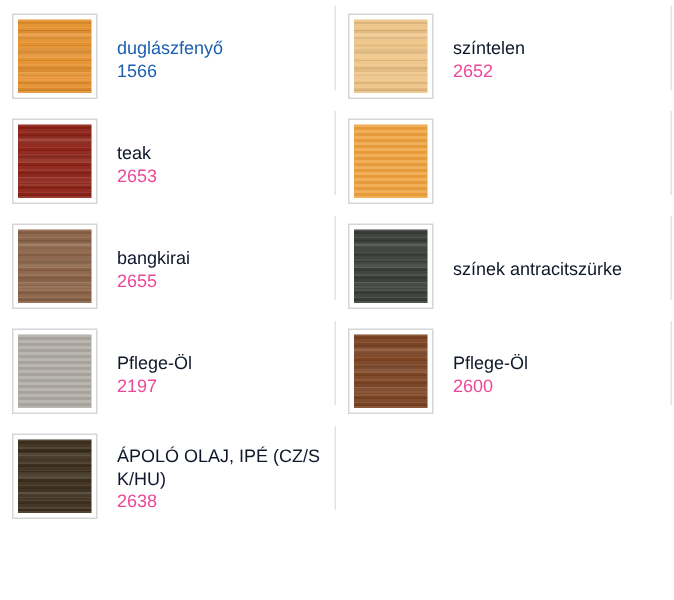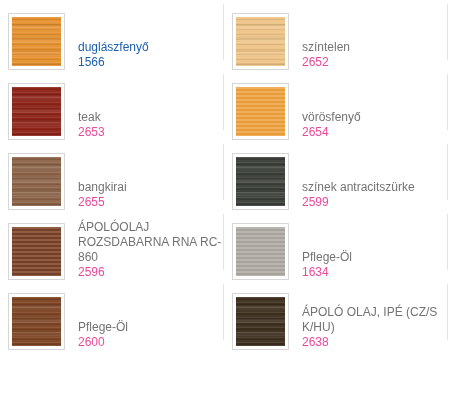--- a/index.html
+++ b/index.html
@@ -20,21 +20,21 @@
     display: flex;
     flex-wrap: wrap;
     align-content: flex-start;
   }
 
   .color-item {
     width: 224px;
     height: 70px;
     box-sizing: border-box;
     display: flex;
-    align-items: flex-end;
+    align-items: center;
     padding: 4px 0 0 8px;
     position: relative;
   }
 
   
   .color-item::after {
     content: "";
     position: absolute;
     right: 0px;
     top: 4px;
@@ -105,21 +105,21 @@
   }
 
   .labels {
     margin-left: 13px;
     padding-top: 5px;
     line-height: 15px;
     font-size: 12px;
   }
 
   .color-name {
-    color: #737373;
+    color: #0f172a;
     display: block;
     max-width: 145px;
     word-wrap: break-word;
   }
   .color-code {
     color: #ec4899;
     display: block;
   }
 
   .color-item.selected .color-name,
@@ -159,59 +159,45 @@
       </div>
       <div class="labels">
         <span class="color-name">teak</span>
         <span class="color-code">2653</span>
       </div>
     </div>
     <div class="color-item">
       <div class="swatch-frame">
         <div class="swatch grain-soft" style="background: rgb(240, 162, 62);"></div>
       </div>
-      <div class="labels">
-        <span class="color-name">vörösfenyő</span>
-        <span class="color-code">2654</span>
-      </div>
     </div>
     <div class="color-item">
       <div class="swatch-frame">
         <div class="swatch grain" style="background: rgb(139, 99, 72);"></div>
       </div>
       <div class="labels">
         <span class="color-name">bangkirai</span>
         <span class="color-code">2655</span>
       </div>
     </div>
     <div class="color-item">
       <div class="swatch-frame">
         <div class="swatch grain" style="background: rgb(58, 62, 56);"></div>
       </div>
       <div class="labels">
         <span class="color-name">színek antracitszürke</span>
-        <span class="color-code">2599</span>
-      </div>
-    </div>
-    <div class="color-item">
-      <div class="swatch-frame">
-        <div class="swatch grain-soft" style="background: rgb(122, 66, 38);"></div>
-      </div>
-      <div class="labels">
-        <span class="color-name">ÁPOLÓOLAJ ROZSDABARNA RNA RC-860</span>
-        <span class="color-code">2596</span>
       </div>
     </div>
     <div class="color-item">
       <div class="swatch-frame">
         <div class="swatch grain-soft" style="background: rgb(174, 169, 162);"></div>
       </div>
       <div class="labels">
         <span class="color-name">Pflege-Öl</span>
-        <span class="color-code">1634</span>
+        <span class="color-code">2197</span>
       </div>
     </div>
     <div class="color-item">
       <div class="swatch-frame">
         <div class="swatch grain" style="background: rgb(125, 68, 36);"></div>
       </div>
       <div class="labels">
         <span class="color-name">Pflege-Öl</span>
         <span class="color-code">2600</span>
       </div>

